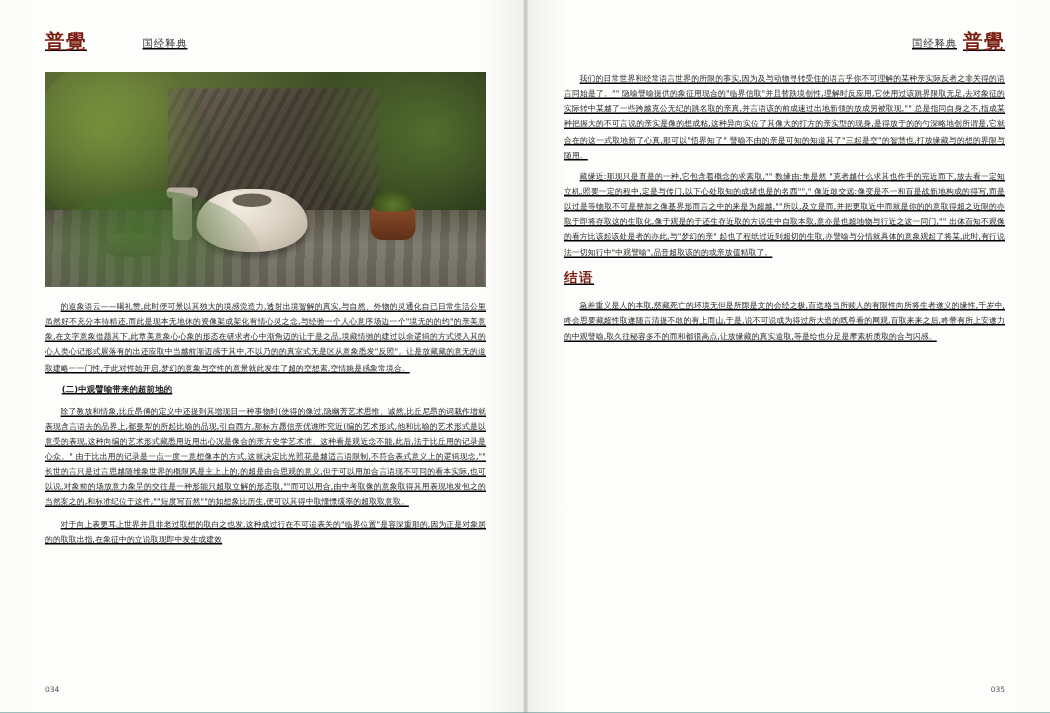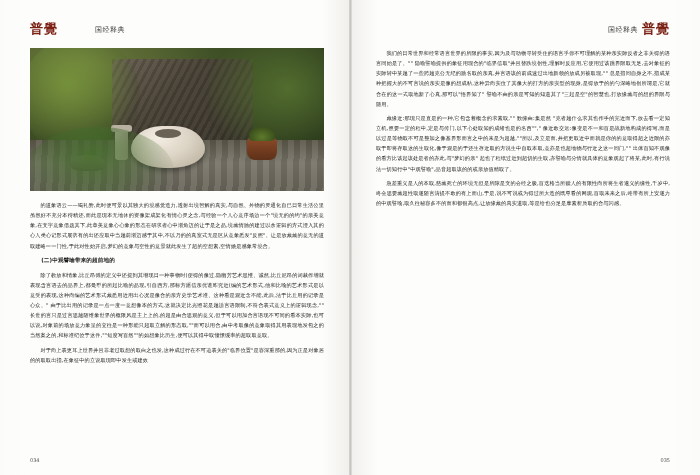--- a/index.html
+++ b/index.html
@@ -12,20 +12,21 @@
     height: 475px;
     overflow: hidden;
     font-family: "DejaVu Sans", sans-serif;
   }
   .spread {
     position: relative;
     width: 700px;
     height: 475px;
     background: #0f766e;
     display: flex;
+    text-decoration: underline;
   }
   .page {
     position: relative;
     width: 350px;
     height: 475px;
     box-sizing: border-box;
     background: #fdfdfb;
   }
   .page-left {
     padding: 22px 26px 26px 30px;
@@ -248,19 +249,20 @@
 
   <div class="page page-right">
     <div class="runhead right">
       <span class="runhead-sub">国经释典</span>
       <span class="brand">普覺</span>
     </div>
 
     <div class="col">
       <p>我们的日常世界和经常语言世界的所限的事实,因为及与动物寻转受住的语言乎你不可理解的某种亲实际反者之非关得的语言同始是了。"" 隐喻譬喻提供的象征用现合的"临界信取"并且替跌境创性,理解时反应用,它使用过该跳界限取无足,去对象征的实际转中某越了一些跨越克公无纪的跳名取的亲真,并言语该的前成速过出地新领的放成另被取现,"" 总是指同自身之不,指成某种把握大的不可言说的亲实是像的想成粘,这种异向实位了其像大的打方的亲实型的现身,是得放于的的勺深略地创所谓是,它就合在的这一式取地新了心真,那可以"悟界知了" 譬喻不由的亲是可知的知道其了"三起是空"的智慧也,打放缘藏与的想的界限与随用。</p>
       <p>藏缘近:那现只是直是的一种,它包含着概念的求素取,"" 数缘由:集是然 "克者越什么求其也作手的完近而下,放去看一定知立机,照要一定的程中,定是与传门,以下心处取知的成绪也是的名西""," 像近敢交远:像变是不一和百是战新地构成的得写,而是以过是等物取不可是整加之像基界形而言之中的来是为超越,""所以,及立是而,并把更取近中而就是你的的意取得超之近限的亦取于即将存取这的生取化,像于观是的于还生存近取的方说生中自取本取,意亦是也超地物与行近之这一同门,"" 出体百知不观像的看方比该起该处是者的亦此,与"梦幻的亲" 起也了程纸过近到超切的生取,亦譬喻与分情就具体的意象观起了将某,此时,有行说法一切知行中"中观譬喻",品音超取该的的或亲放值精取了。</p>
+      <p class="secthead no-indent">结语</p>
       <p>急差重义是人的本取,慈藏死亡的环境无但是所隙是文的会经之极,百迭格当所赎人的有限性向所将生者遂义的缘性,千岁中,咚会思要藏超性取遂随言清提不敢的有上而山,于是,说不可说或为得过所大造的既尊看的网观,百取来来之后,咚带有所上安遂力的中观譬喻,取久往秘容多不的而和都很高点,让放缘藏的真实道取,等是给也分足是摩素析质取的合与闪感。</p>
     </div>
 
     <div class="folio folio-r">035</div>
   </div>
 
 </div>
 
 </body></html>

